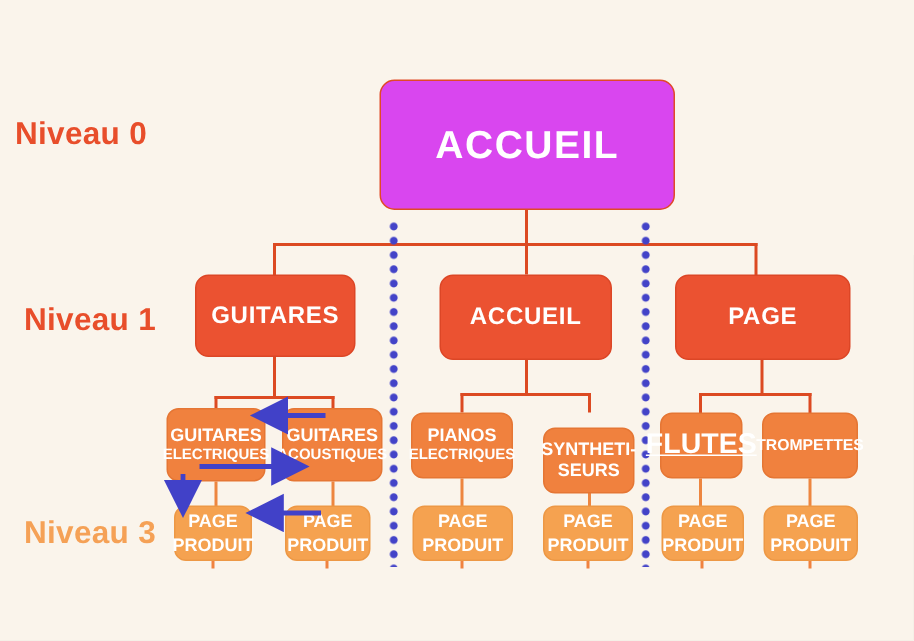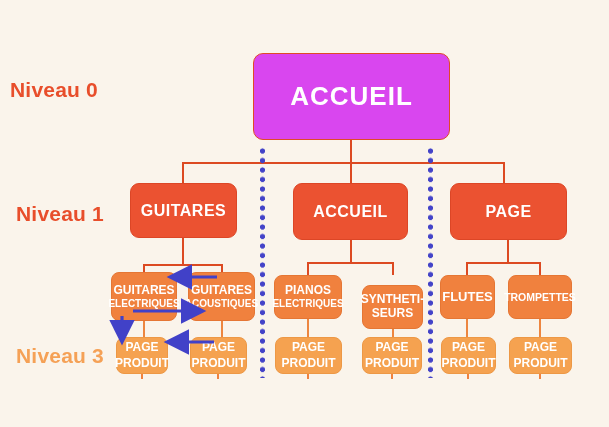--- a/index.html
+++ b/index.html
@@ -66,21 +66,21 @@
     letter-spacing:0.5px;
   }
   .node.lvl2{
     background:#F0813E;
     border:1px solid #E57634;
     border-radius:8px;
     line-height:1.15;
   }
   .node.lvl2 .ln1{font-size:12px;}
   .node.lvl2 .ln1.small{font-size:10.5px;}
-  .node.lvl2 .ln1.big{font-size:13px;}
+  .node.lvl2 .ln1.big{font-size:19px;text-decoration:underline;}
   .node.lvl2 .ln2{font-size:10px;}
   .node.lvl3{
     background:#F5A250;
     border:1px solid #ED9845;
     border-radius:8px;
     font-size:12px;
     line-height:1.3;
     padding:0 2px;
   }
   .arrow-svg{position:absolute;left:0;top:0;z-index:40;}

